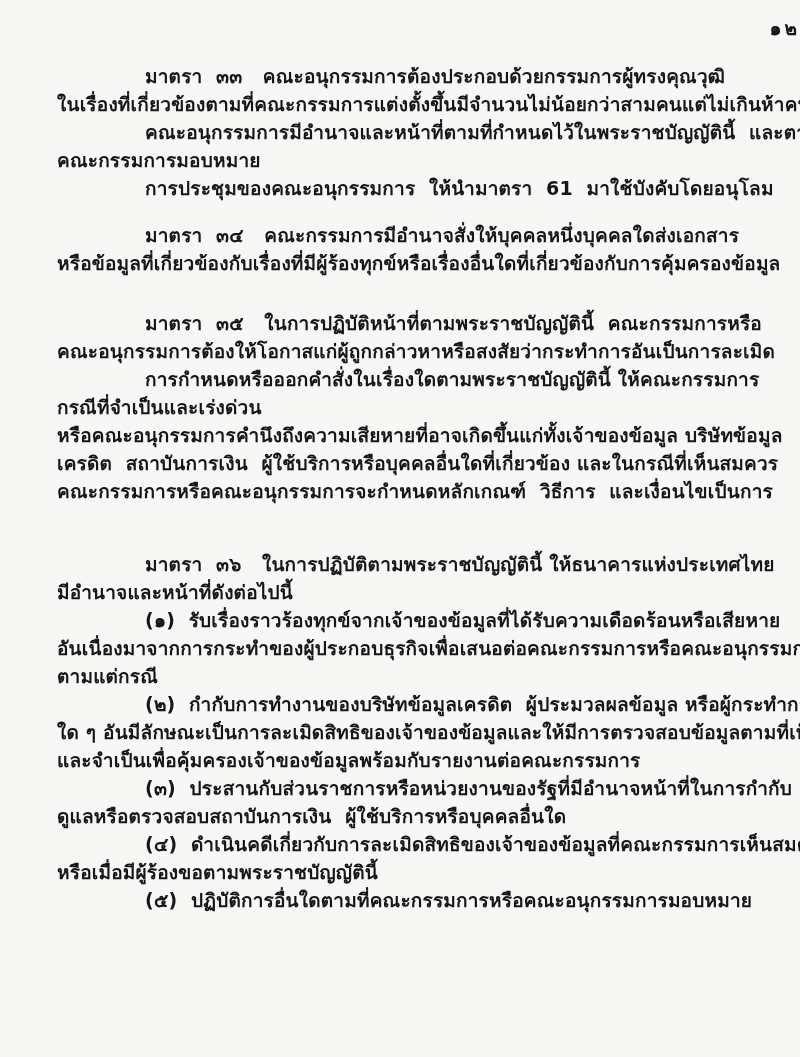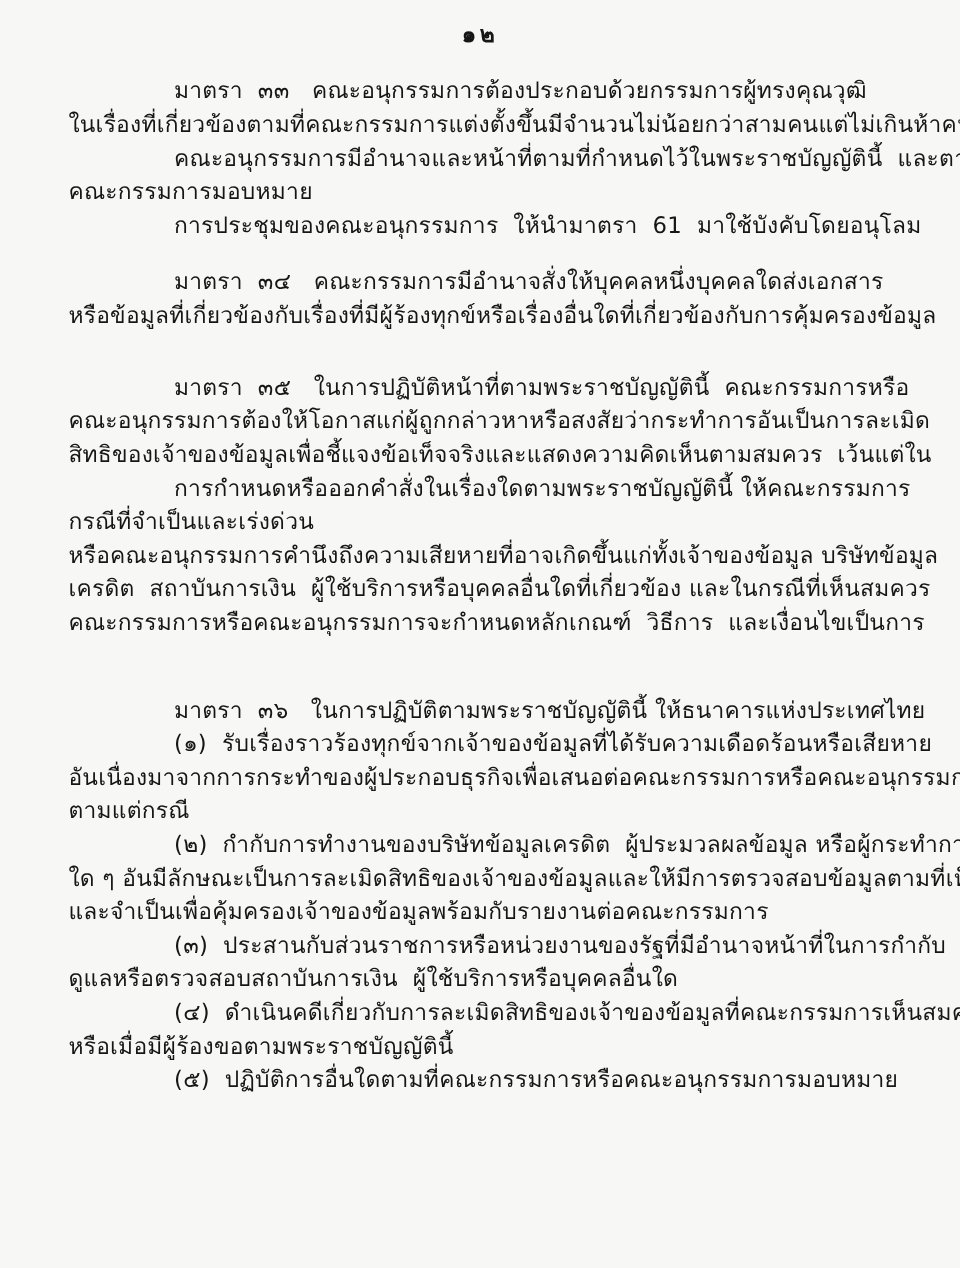--- a/index.html
+++ b/index.html
@@ -9,35 +9,35 @@
     font-family: "DejaVu Sans", "Liberation Sans", sans-serif;
   }
   .page {
     position: relative;
     width: 800px; height: 1057px;
     overflow: hidden;
   }
   .pageno {
     position: absolute;
     top: 13px; left: 0; width: 800px;
-    text-align: center;
+    text-align: right;
     font-size: 19px;
     font-weight: 700;
     letter-spacing: 3px;
   }
   .content {
     position: absolute;
     top: 62px; left: 57px;
     width: 712px;
   }
   .line {
     height: 28px;
     line-height: 28px;
     font-size: 19px;
-    font-weight: 400;
+    font-weight: 700;
     white-space: pre;
     overflow: visible;
     letter-spacing: 0.2px;
   }
   .line.indent { padding-left: 88px; }
 </style>
 </head>
 <body>
 
 <div class="page" style="background: rgb(247, 247, 245); color: rgb(22, 22, 22);">
@@ -45,27 +45,27 @@
   <div class="content">
       <div class="line indent">มาตรา  ๓๓   คณะอนุกรรมการต้องประกอบด้วยกรรมการผู้ทรงคุณวุฒิ</div>
       <div class="line">ในเรื่องที่เกี่ยวข้องตามที่คณะกรรมการแต่งตั้งขึ้นมีจำนวนไม่น้อยกว่าสามคนแต่ไม่เกินห้าคน</div>
       <div class="line indent">คณะอนุกรรมการมีอำนาจและหน้าที่ตามที่กำหนดไว้ในพระราชบัญญัตินี้  และตามที่</div>
       <div class="line">คณะกรรมการมอบหมาย</div>
       <div class="line indent">การประชุมของคณะอนุกรรมการ  ให้นำมาตรา  61  มาใช้บังคับโดยอนุโลม</div>
       <div class="line indent" style="margin-top: 19px;">มาตรา  ๓๔   คณะกรรมการมีอำนาจสั่งให้บุคคลหนึ่งบุคคลใดส่งเอกสาร</div>
       <div class="line">หรือข้อมูลที่เกี่ยวข้องกับเรื่องที่มีผู้ร้องทุกข์หรือเรื่องอื่นใดที่เกี่ยวข้องกับการคุ้มครองข้อมูล</div>
       <div class="line indent" style="margin-top: 32px;">มาตรา  ๓๕   ในการปฏิบัติหน้าที่ตามพระราชบัญญัตินี้  คณะกรรมการหรือ</div>
       <div class="line">คณะอนุกรรมการต้องให้โอกาสแก่ผู้ถูกกล่าวหาหรือสงสัยว่ากระทำการอันเป็นการละเมิด</div>
-      <div class="line">สิทธิของเจ้าของข้อมูลเพื่อชี้แจงข้อเท็จจริงและแสดงความคิดเห็นตามสมควร  เว้นแต่ใน</div>
       <div class="line indent">การกำหนดหรือออกคำสั่งในเรื่องใดตามพระราชบัญญัตินี้ ให้คณะกรรมการ</div>
       <div class="line">กรณีที่จำเป็นและเร่งด่วน</div>
       <div class="line">หรือคณะอนุกรรมการคำนึงถึงความเสียหายที่อาจเกิดขึ้นแก่ทั้งเจ้าของข้อมูล บริษัทข้อมูล</div>
       <div class="line">เครดิต  สถาบันการเงิน  ผู้ใช้บริการหรือบุคคลอื่นใดที่เกี่ยวข้อง และในกรณีที่เห็นสมควร</div>
       <div class="line">คณะกรรมการหรือคณะอนุกรรมการจะกำหนดหลักเกณฑ์  วิธีการ  และเงื่อนไขเป็นการ</div>
       <div class="line indent" style="margin-top: 45px;">มาตรา  ๓๖   ในการปฏิบัติตามพระราชบัญญัตินี้ ให้ธนาคารแห่งประเทศไทย</div>
+      <div class="line">มีอำนาจและหน้าที่ดังต่อไปนี้</div>
       <div class="line indent">(๑)  รับเรื่องราวร้องทุกข์จากเจ้าของข้อมูลที่ได้รับความเดือดร้อนหรือเสียหาย</div>
       <div class="line">อันเนื่องมาจากการกระทำของผู้ประกอบธุรกิจเพื่อเสนอต่อคณะกรรมการหรือคณะอนุกรรมการ</div>
       <div class="line">ตามแต่กรณี</div>
       <div class="line indent">(๒)  กำกับการทำงานของบริษัทข้อมูลเครดิต  ผู้ประมวลผลข้อมูล หรือผู้กระทำการ</div>
       <div class="line">ใด ๆ อันมีลักษณะเป็นการละเมิดสิทธิของเจ้าของข้อมูลและให้มีการตรวจสอบข้อมูลตามที่เห็นสมควร</div>
       <div class="line">และจำเป็นเพื่อคุ้มครองเจ้าของข้อมูลพร้อมกับรายงานต่อคณะกรรมการ</div>
       <div class="line indent">(๓)  ประสานกับส่วนราชการหรือหน่วยงานของรัฐที่มีอำนาจหน้าที่ในการกำกับ</div>
       <div class="line">ดูแลหรือตรวจสอบสถาบันการเงิน  ผู้ใช้บริการหรือบุคคลอื่นใด</div>
       <div class="line indent">(๔)  ดำเนินคดีเกี่ยวกับการละเมิดสิทธิของเจ้าของข้อมูลที่คณะกรรมการเห็นสมควร</div>
       <div class="line">หรือเมื่อมีผู้ร้องขอตามพระราชบัญญัตินี้</div>

